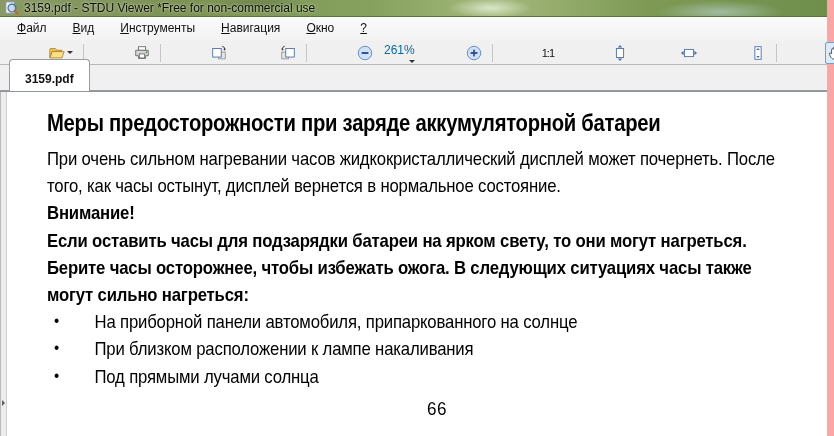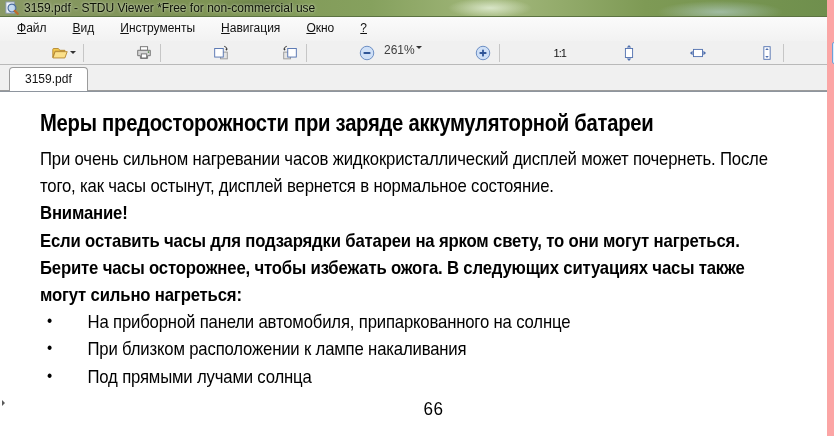--- a/index.html
+++ b/index.html
@@ -29,43 +29,43 @@
     font-size:12px; color:#111;
   }
   .menu-item{ padding:4px 13px 5px; cursor:default; }
   .menu-item .u{ text-decoration:underline; }
 
   
   .toolbar{
     height:24px; background:#f0f0f0; border-bottom:1px solid #b9b9b9;
     display:flex; align-items:center; padding:0 3px; gap:1px; font-size:11px;
   }
-  .tbtn{ width:24px; height:22px; display:flex; align-items:center; justify-content:center;
+  .tbtn{ width:24px; height:22px; display:flex; align-items:center; justify-content:flex-start;
          border:1px solid transparent; border-radius:2px; flex:0 0 auto;margin-left:44px; }
   .tbtn svg{ width:18px; height:18px; display:block; }
   .tbtn.wide{ width:32px; }
   .tbtn.selected{ background:#dcebfc; border-color:#6da0d8; }
   .tsep{ width:1px; height:18px; background:#c6c6c6; margin:0 3px; flex:0 0 auto; }
   .caret{ width:0; height:0; border:3px solid transparent; border-top-color:#333; margin:3px 0 0 1px; }
-  .zoom-combo{ width:168px; height:20px; display:flex; align-items:flex-start; padding:0 4px;
-               color:#404040; font-size:12px; }
+  .zoom-combo{ width:168px; height:20px; display:flex; align-items:flex-end; padding:0 4px;
+               color:#0369a1; font-size:12px;flex-direction:column; }
   .zoom-combo .val{ flex:1; }
   .one2one{ font-size:11px; color:#111; letter-spacing:-1px; font-weight:400; }
   .swap-glyph{ color:#2e9e3f; font-size:16px; font-weight:bold; line-height:1;
                font-family:"DejaVu Sans", sans-serif; }
 
   
   .tabstrip{ height:26px; background:#f0f0f0; border-bottom:1px solid #9b9b9b;
              display:flex; align-items:flex-end; padding-left:9px; }
   .tab{ position:relative; bottom:-1px; background:#fff; border:1px solid #9b9b9b; border-bottom:none;
-        border-radius:4px 4px 0 0; padding:4px 15px 5px; font-size:12px; font-weight:normal; color:#111;
+        border-radius:4px 4px 0 0; padding:12px 15px 5px; font-size:12px; font-weight:bold; color:#111;
         box-shadow:inset 0 1px 0 #fff; }
 
   
-  .docview{ height:345px; border-top:1px solid #8e959e; display:flex; background:#14b8a6;flex-direction:column; }
+  .docview{ height:345px; border-top:1px solid #8e959e; display:flex; background:#14b8a6; }
   .splitter{ width:7px; background:#ededed; border-left:1px solid #b9b9b9;
              border-right:1px solid #cfcfcf; position:relative; flex:0 0 auto; }
   .splitter .arr{ position:absolute; left:1px; top:308px; width:0; height:0;
                   border:3.5px solid transparent; border-left-color:#5a5a5a; }
   .page{ flex:1; background:#fff; padding:17px 0 0 40px; color:#000; overflow:hidden; }
 
   .cond{ transform:scaleX(.88); transform-origin:0 50%; white-space:nowrap; }
   .doc-heading{ font-size:23px; font-weight:bold; line-height:29px; margin-bottom:7px;
                 letter-spacing:-.3px; }
   .doc-line{ font-size:19px; line-height:27.2px; letter-spacing:-.2px; }

